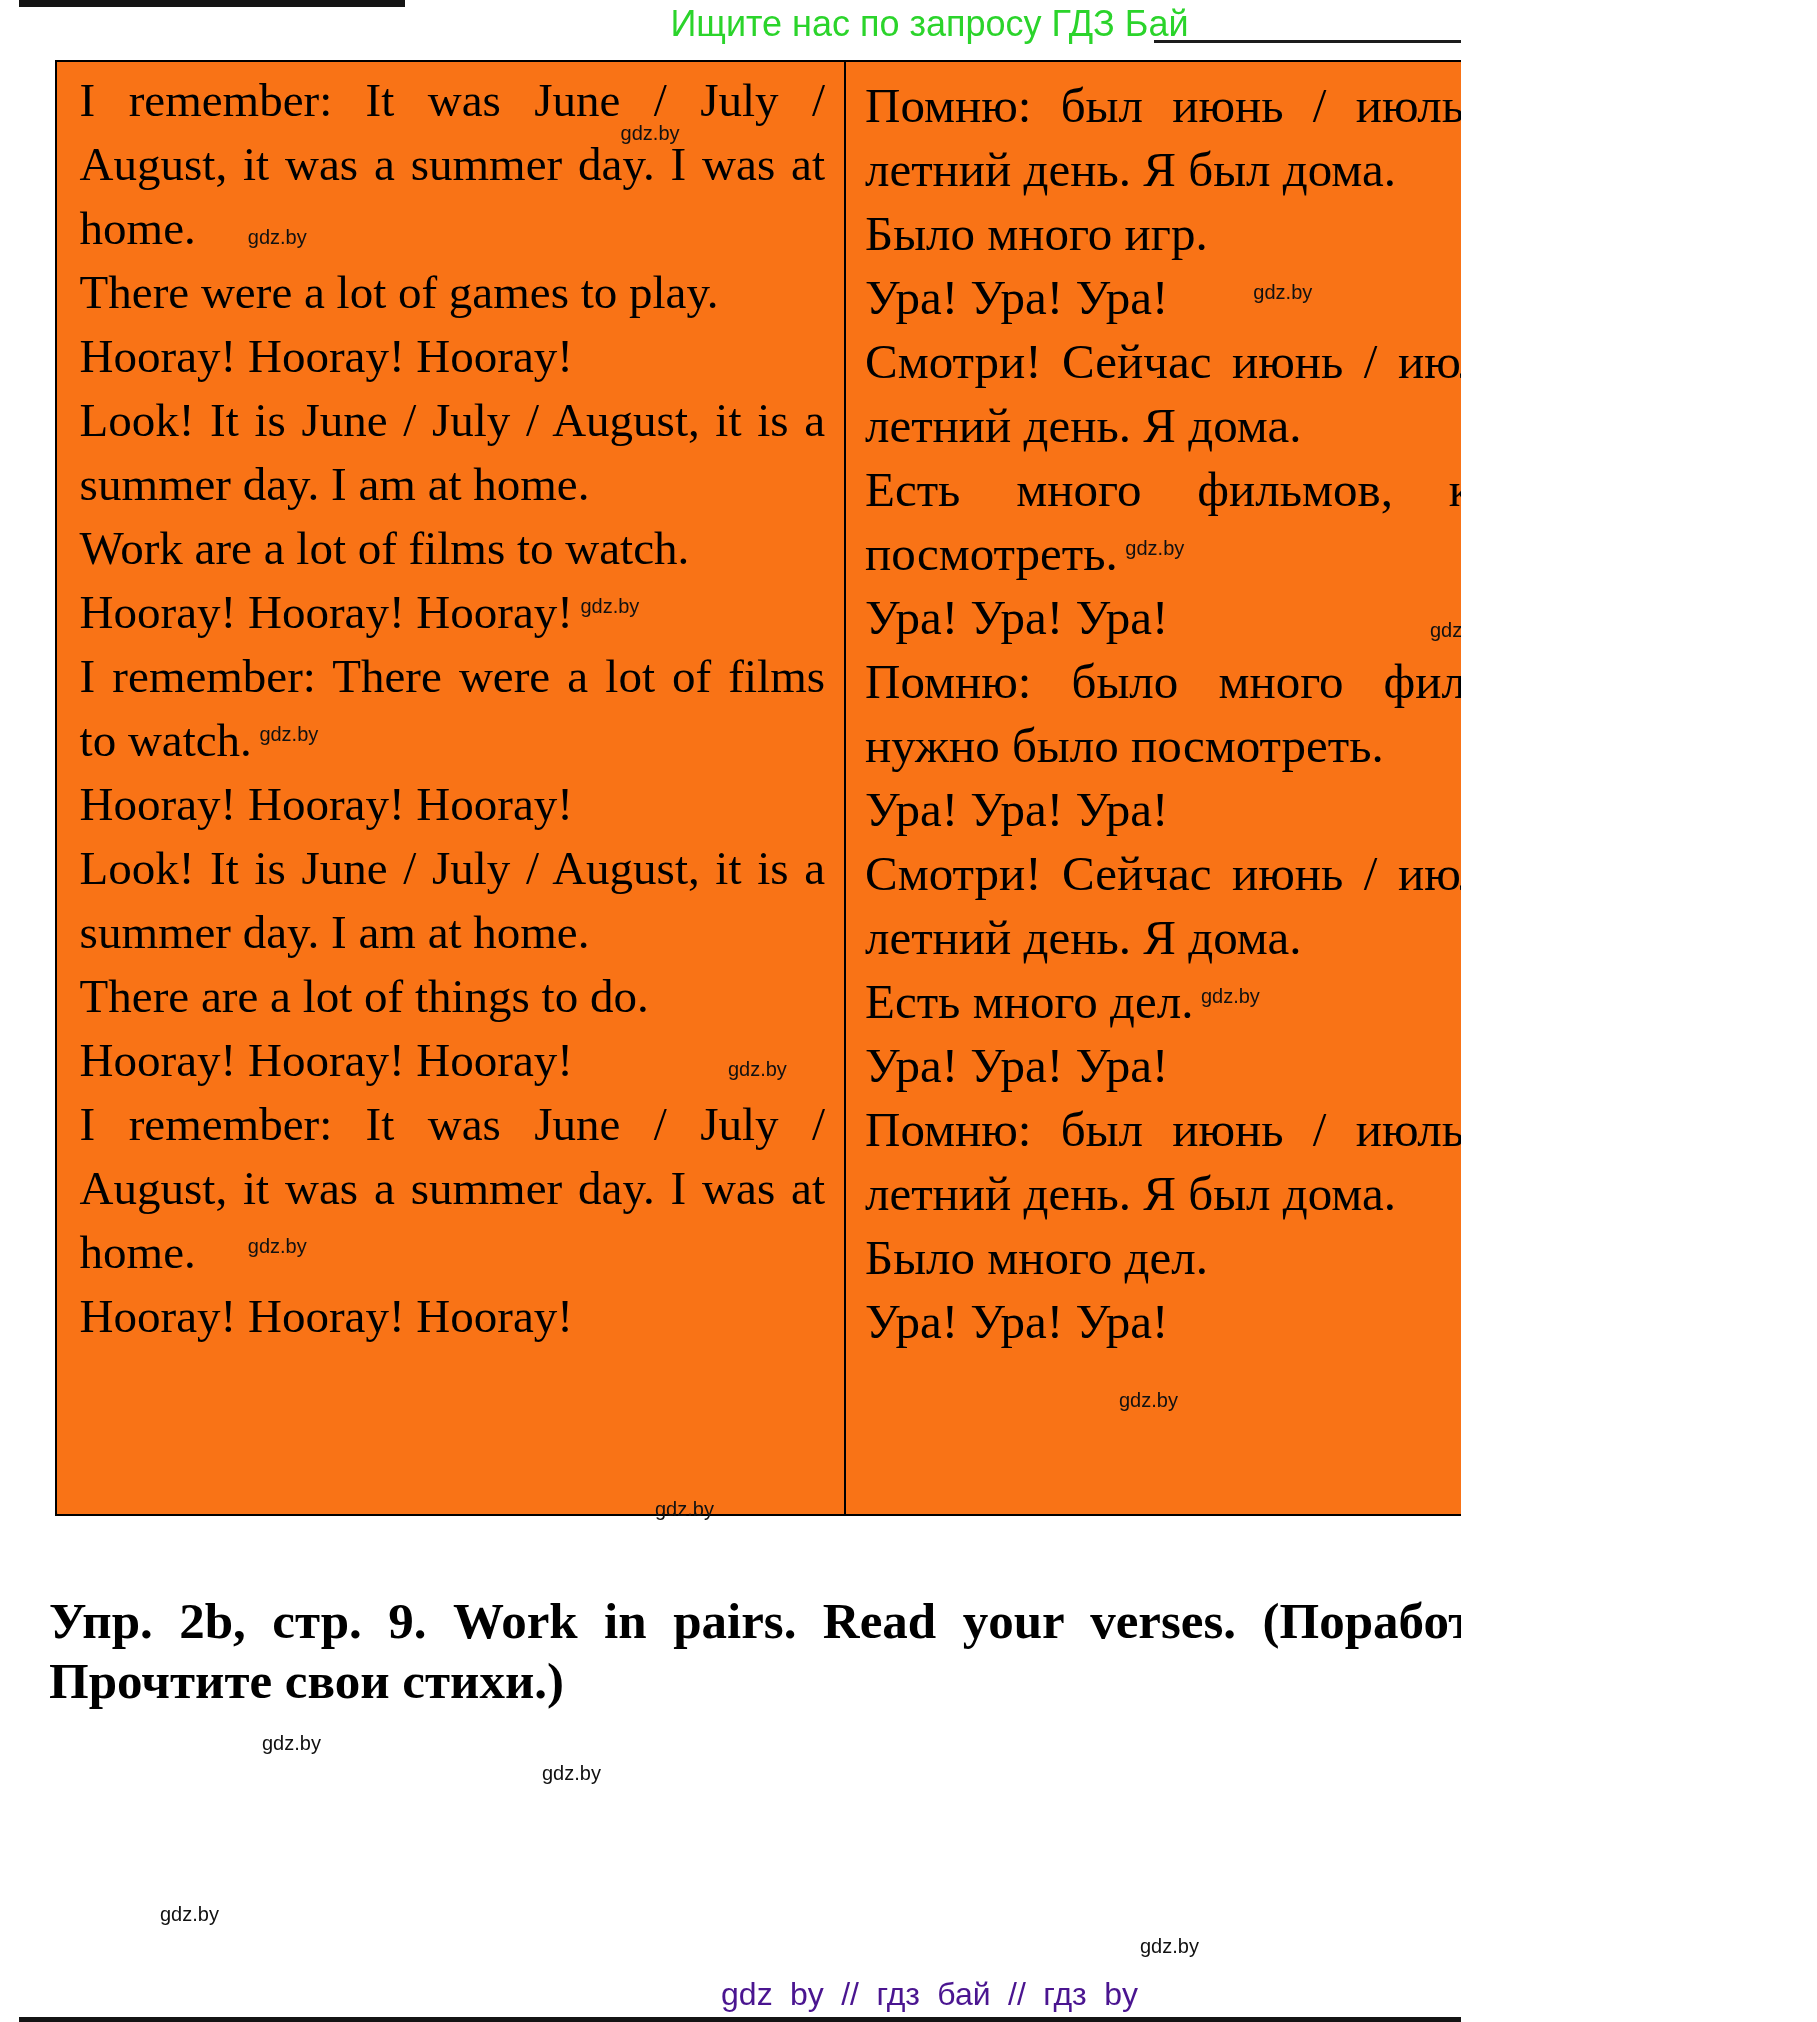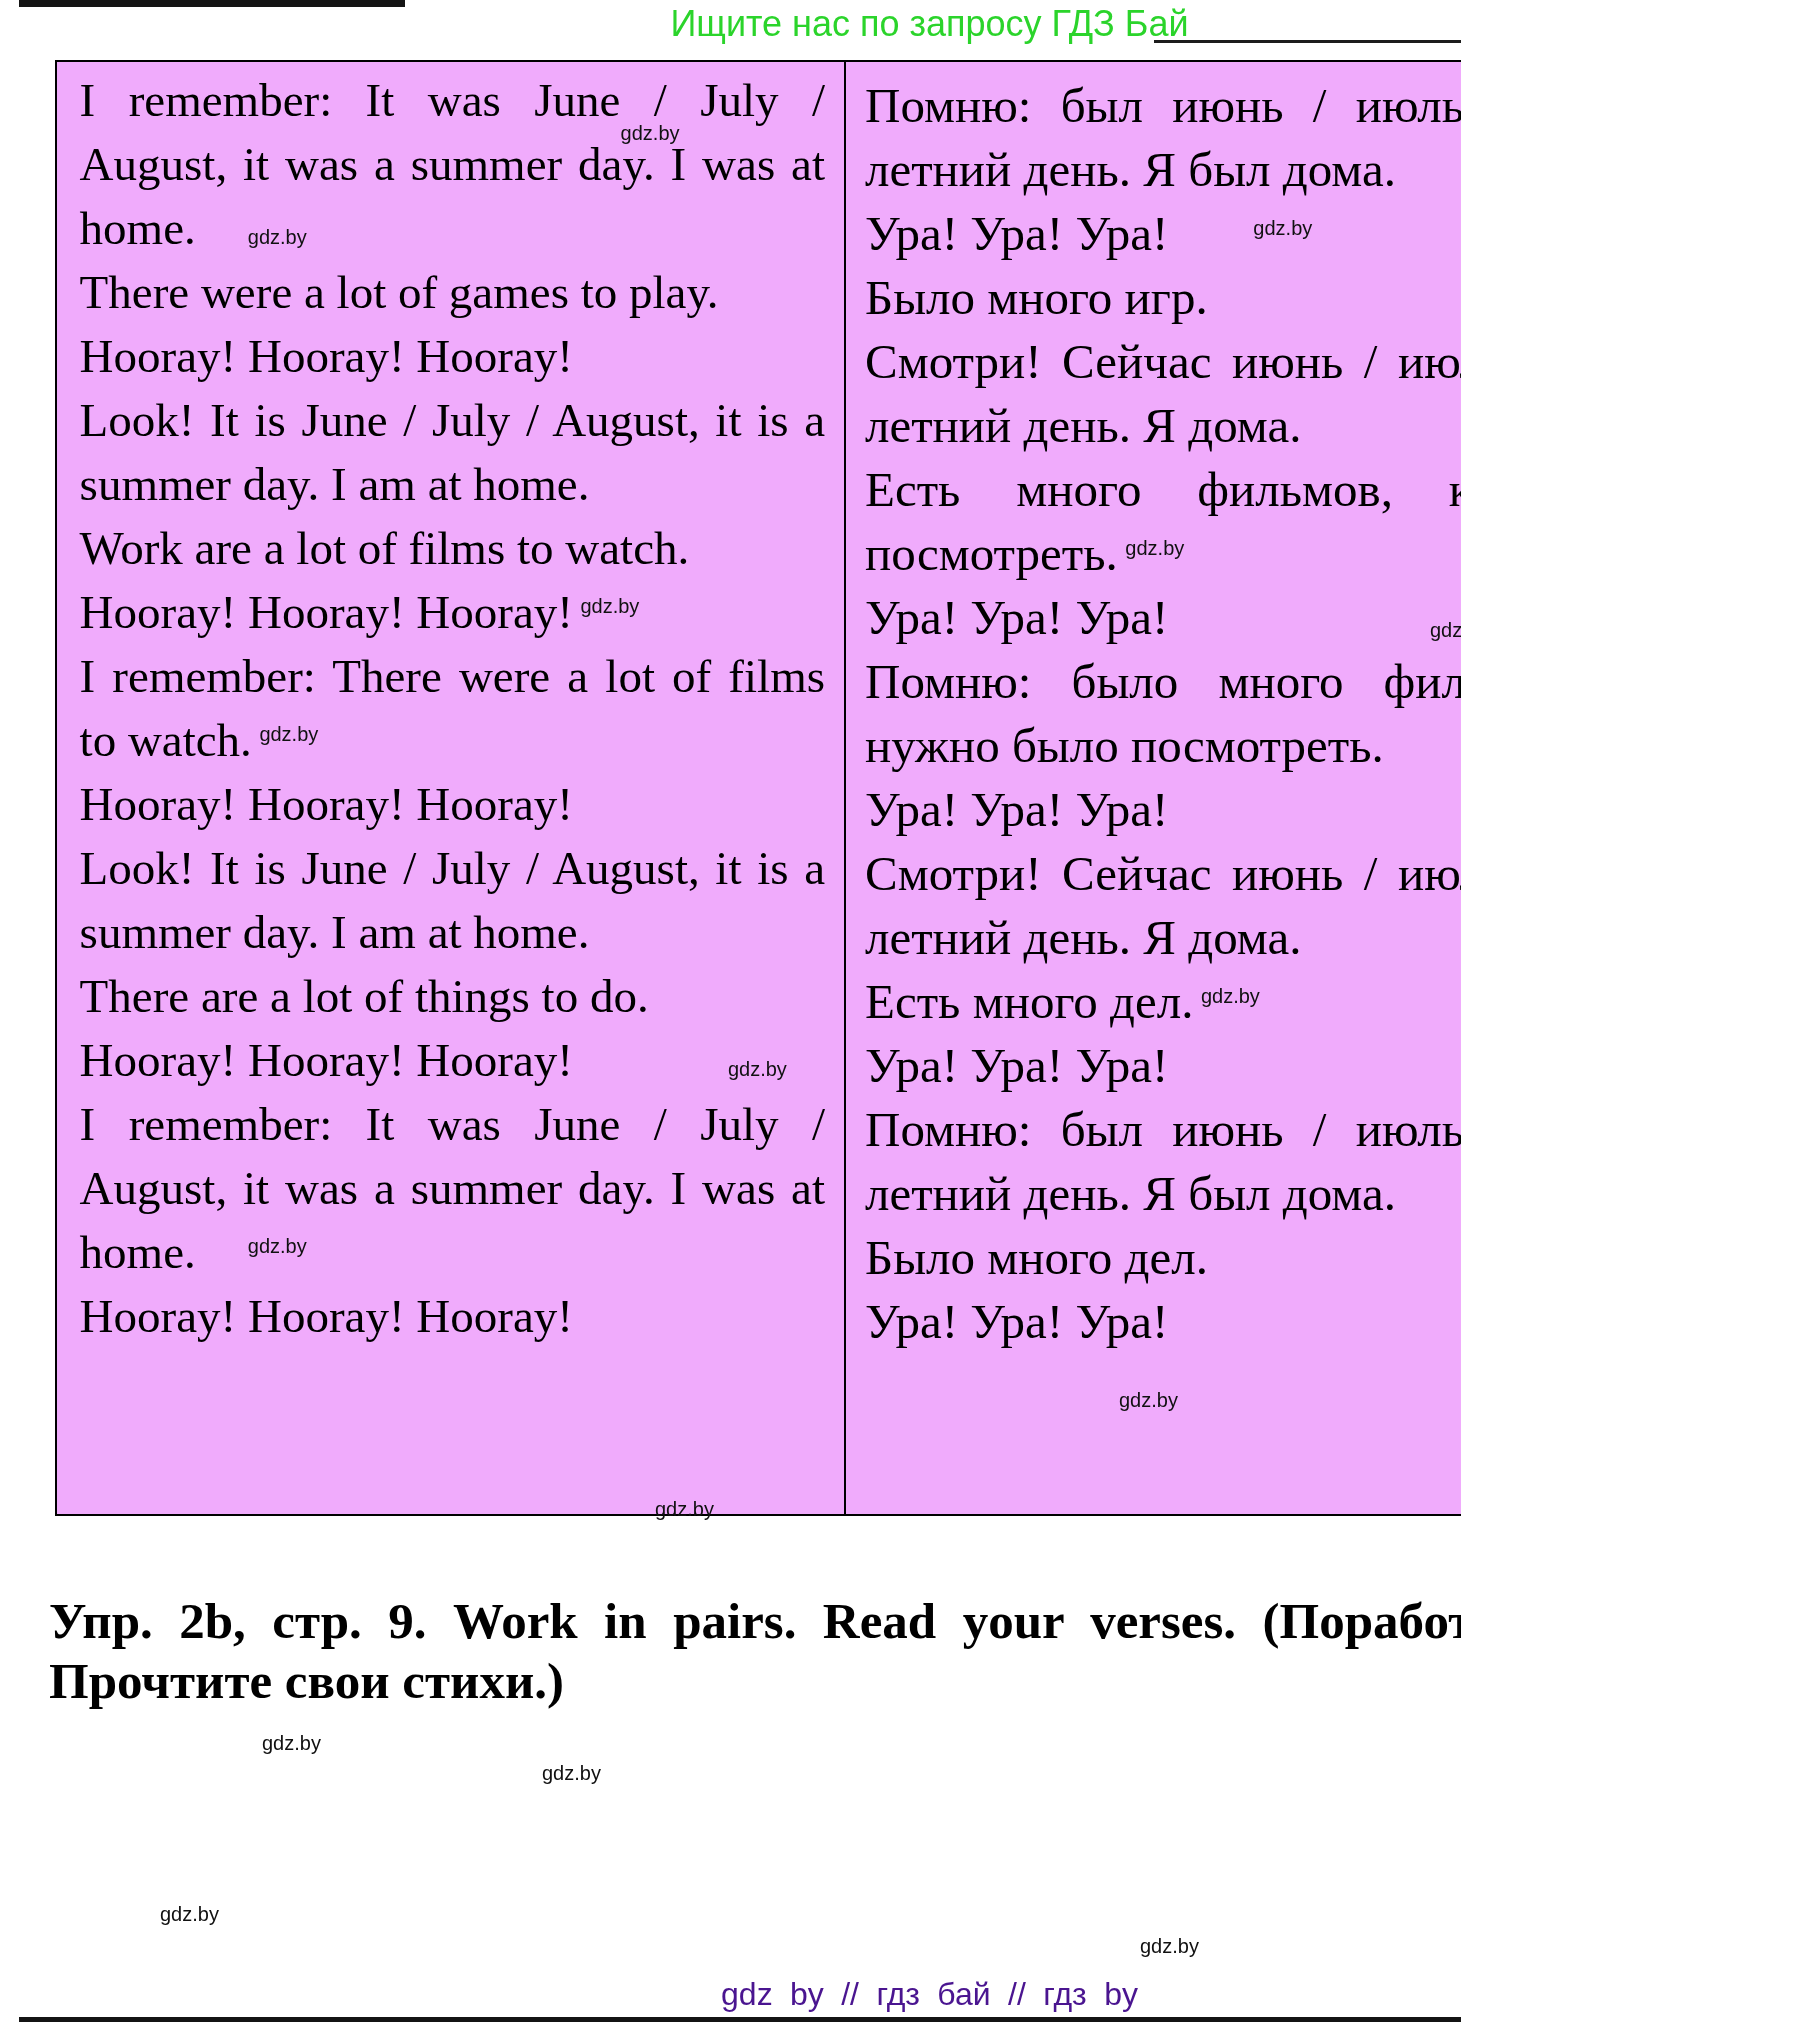--- a/index.html
+++ b/index.html
@@ -7,21 +7,21 @@
         font-family:"Liberation Serif",serif;color:#000;margin-left:19px;}
   
   .edge-top{position:absolute;left:0;top:0;width:386px;height:6.6px;background:#141414;}
   .edge-line{position:absolute;left:1135px;top:40px;width:683px;height:2.8px;background:#1c1c1c;}
   .edge-bottom{position:absolute;left:0;top:2017px;width:1817px;height:5.6px;background:#141414;}
   
   .header-note{position:absolute;left:0;top:1.9px;width:1821px;text-align:center;
         font-family:"Liberation Sans",sans-serif;font-size:36px;line-height:43px;color:#2bd42b;}
   
   .answers-table{position:absolute;left:36px;top:60px;width:1751px;height:1456px;
-        box-sizing:border-box;border:2.8px solid #000;display:flex;background:#f0abfc;}
+        box-sizing:border-box;border:2.8px solid #000;display:flex;background:#f97316;}
   .cell{position:relative;box-sizing:border-box;}
   .cell-en{width:789px;border-right:2.8px solid #000;padding:5.6px 19px 0 22.6px;
         font-size:47px;line-height:64px;}
   .cell-ru{flex:1;padding:12px 15px 0 19px;font-size:49px;line-height:64px;}
   .p{position:relative;text-align:justify;}
   
   .wm{font-family:"Liberation Sans",sans-serif;font-size:20px;line-height:28px;
       color:#111;font-weight:normal;white-space:nowrap;display:inline-block;}
   .wm-sup{position:relative;top:-15px;}
   .wm-abs{position:absolute;}
@@ -90,24 +90,24 @@
       <div class="p">
         <span>Hooray! Hooray! Hooray!</span>
       </div>
     </div>
 
     <div class="cell cell-ru">
       <div class="p">
         <span>Помню: был июнь / июль / август, был летний день. Я был дома.</span><span class="wm ml95">gdz.by</span>
       </div>
       <div class="p">
-        <span>Ура! Ура! Ура!</span><span class="wm wm-sup ml90">gdz.by</span>
+        <span>Было много игр.</span>
       </div>
       <div class="p">
-        <span>Было много игр.</span>
+        <span>Ура! Ура! Ура!</span><span class="wm wm-sup ml90">gdz.by</span>
       </div>
       <div class="p">
         <span>Смотри! Сейчас июнь / июль / август, это летний день. Я дома.</span>
       </div>
       <div class="p">
         <span>Есть много фильмов, которые стоит посмотреть.</span><span class="wm wm-sup ml8">gdz.by</span>
       </div>
       <div class="p">
         <span>Ура! Ура! Ура!</span>
       </div>

